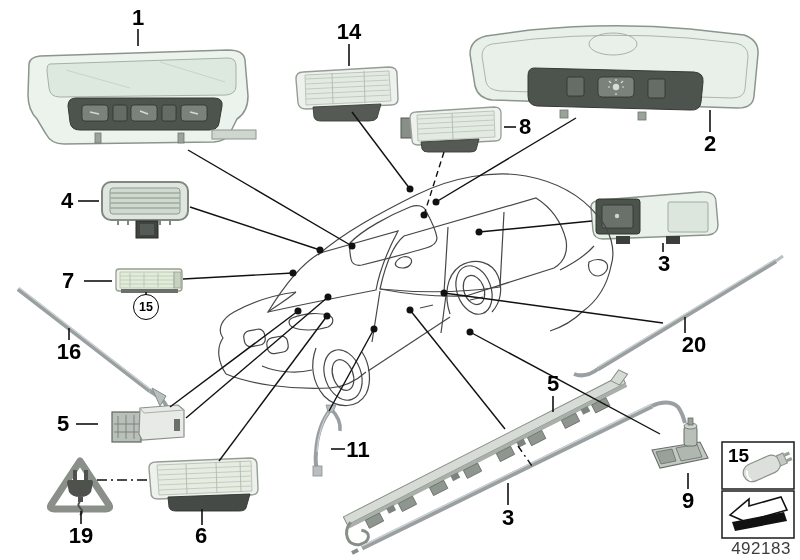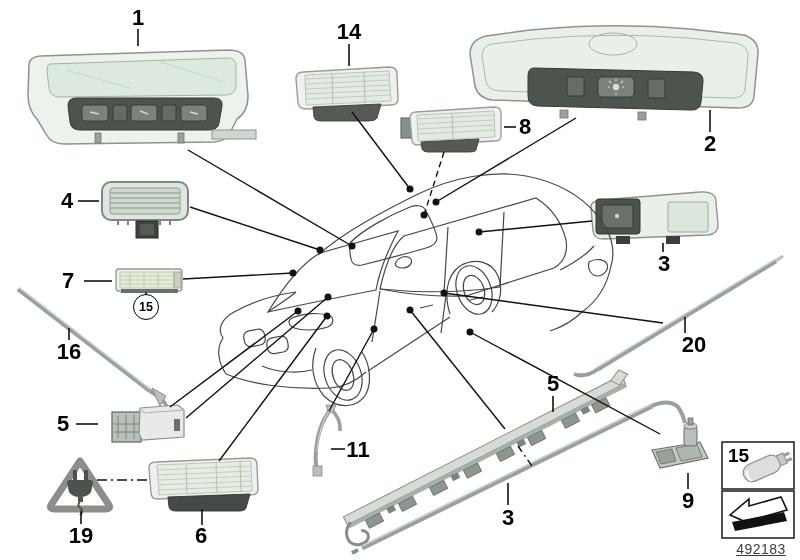--- a/index.html
+++ b/index.html
@@ -15,21 +15,21 @@
   }
   .lbl.small{font-size:19px;transform:none;}
   .callout15{
     position:absolute;left:146px;top:307px;transform:translate(-50%,-50%);
     width:24px;height:24px;border:1.7px solid #000;border-radius:50%;
     display:flex;align-items:center;justify-content:center;
     font-weight:bold;font-size:12.5px;color:#000;background:#fff;
   }
   .diagram-number{
     position:absolute;left:761px;top:549px;transform:translate(-50%,-50%);
-    font-size:14px;color:#3c3c3c;letter-spacing:0.5px;text-decoration:underline;
+    font-size:17px;color:#3c3c3c;letter-spacing:0.5px;
   }
 </style>
 </head>
 <body>
 
 <div class="stage">
 <svg width="800" height="560" viewBox="0 0 800 560">
 
   <g>
     <path d="M 40,56 L 228,50 Q 244,50 245,60 L 248,96 Q 248,112 237,119 L 230,133 Q 226,141 214,142 L 64,144 Q 51,144 46,134 L 37,119 Q 28,110 28,95 L 29,64 Q 30,57 40,56 Z" fill="#ecf2ec" stroke="#8a968c" stroke-width="1.5"></path>

